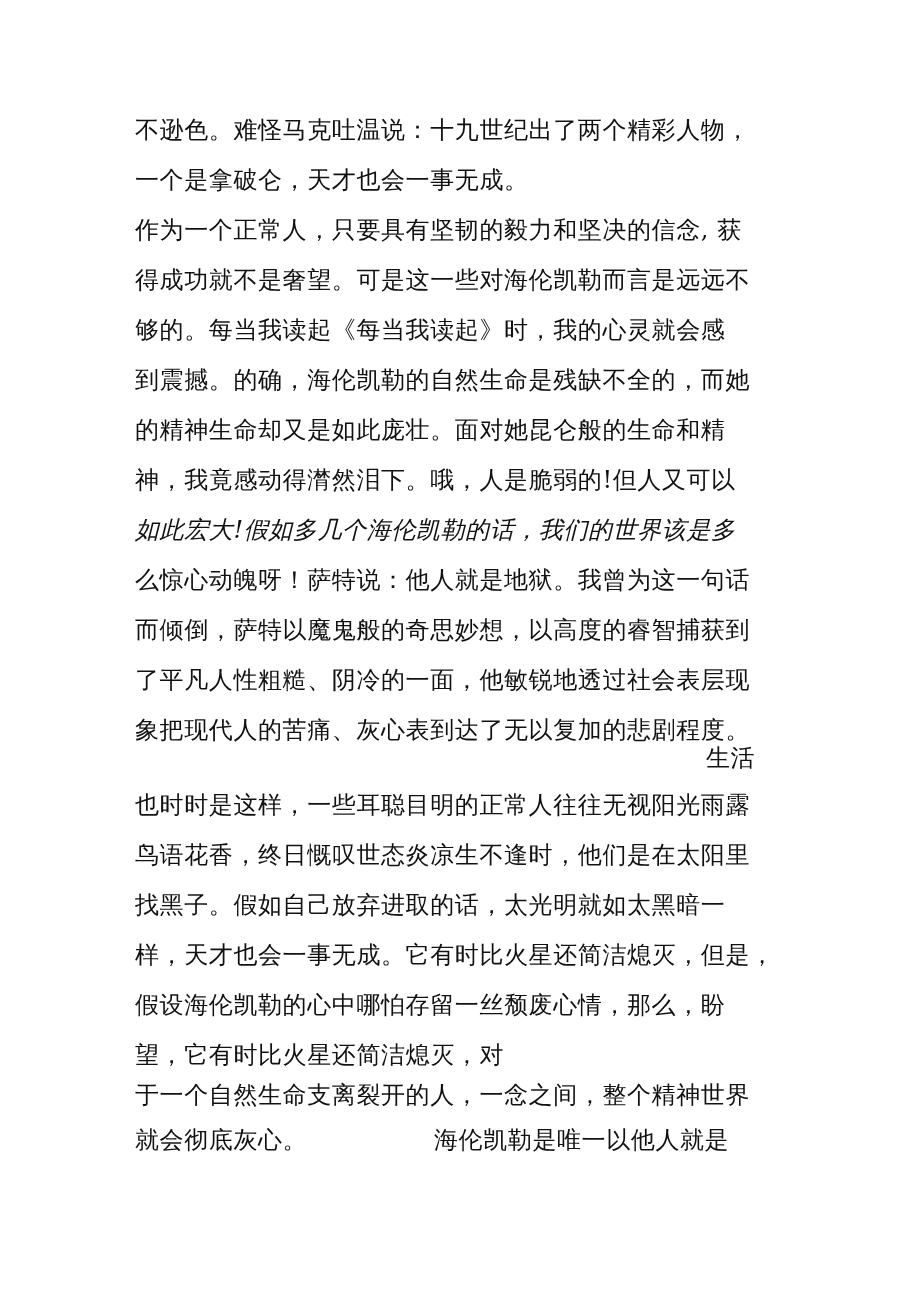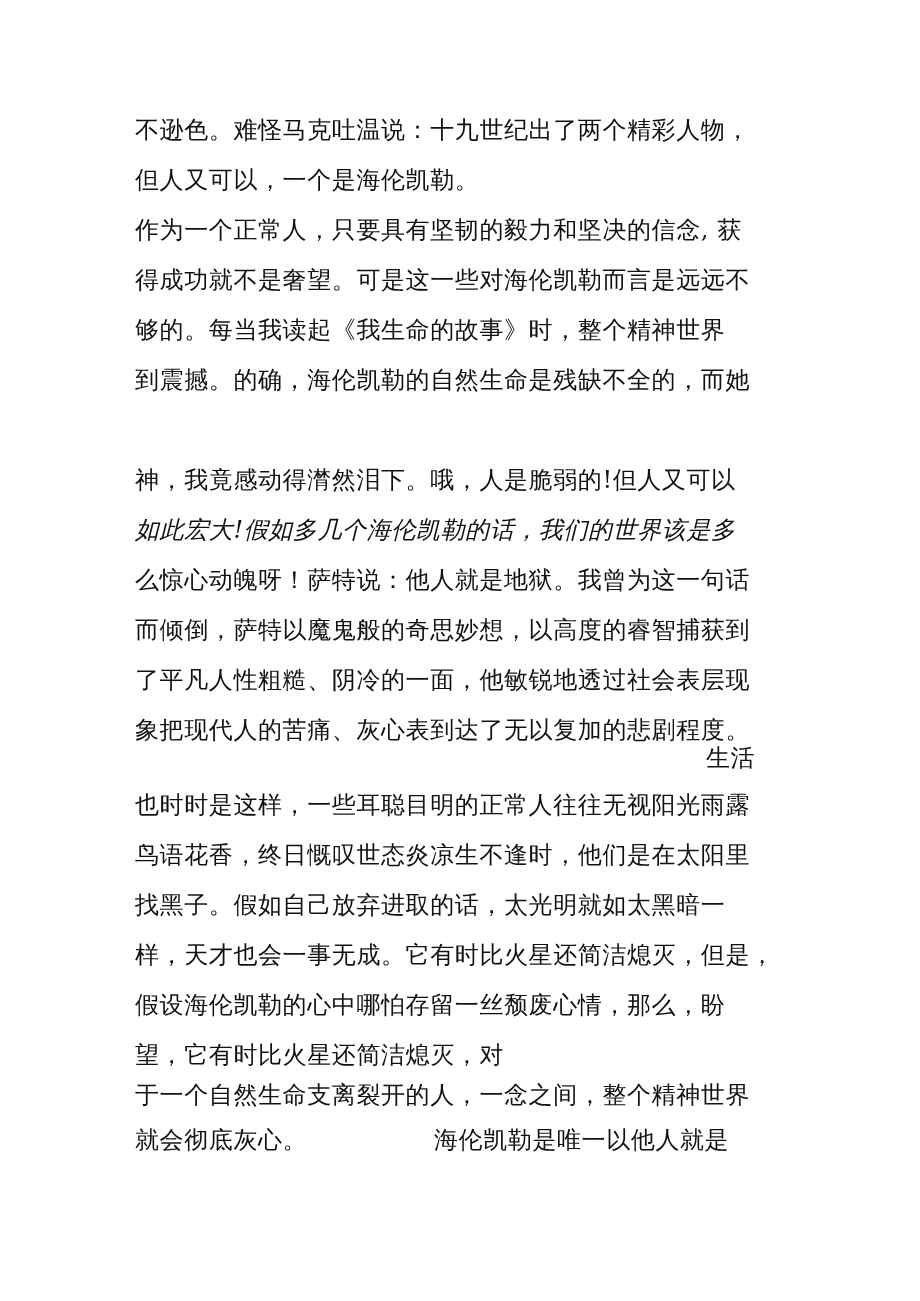--- a/index.html
+++ b/index.html
@@ -29,25 +29,26 @@
       line-height: 30px;
       white-space: nowrap;
       letter-spacing: 0.6px;
     }
   </style>
 </head>
 <body>
 
 <div class="page">
   <div class="line" style="top:115px;">不逊色。难怪马克吐温说：十九世纪出了两个精彩人物，</div>
-  <div class="line" style="top:165px;">但人又可以，一个是海伦凯勒。</div>
+  <div class="line" style="top:165px;">一个是拿破仑，天才也会一事无成。</div>
   <div class="line" style="top:215px;">作为一个正常人，只要具有坚韧的毅力和坚决的信念, 获</div>
   <div class="line" style="top:265px;">得成功就不是奢望。可是这一些对海伦凯勒而言是远远不</div>
-  <div class="line" style="top:315px;">够的。每当我读起《我生命的故事》时，整个精神世界</div>
+  <div class="line" style="top:315px;">够的。每当我读起《每当我读起》时，我的心灵就会感</div>
   <div class="line" style="top:365px;">到震撼。的确，海伦凯勒的自然生命是残缺不全的，而她</div>
+  <div class="line" style="top:415px;">的精神生命却又是如此庞壮。面对她昆仑般的生命和精</div>
   <div class="line" style="top:465px;">神，我竟感动得潸然泪下。哦，人是脆弱的!但人又可以</div>
   <div class="line" style="top:515px;font-style:italic;">如此宏大!假如多几个海伦凯勒的话，我们的世界该是多</div>
   <div class="line" style="top:565px;">么惊心动魄呀！萨特说：他人就是地狱。我曾为这一句话</div>
   <div class="line" style="top:615px;text-align:center;">而倾倒，萨特以魔鬼般的奇思妙想，以高度的睿智捕获到</div>
   <div class="line" style="top:665px;">了平凡人性粗糙、阴冷的一面，他敏锐地透过社会表层现</div>
   <div class="line" style="top:715px;">象把现代人的苦痛、灰心表到达了无以复加的悲剧程度。</div>
   <div class="line" style="top:743px; left:706px;">生活</div>
   <div class="line" style="top:790px;">也时时是这样，一些耳聪目明的正常人往往无视阳光雨露</div>
   <div class="line" style="top:840px;">鸟语花香，终日慨叹世态炎凉生不逢时，他们是在太阳里</div>
   <div class="line" style="top:890px;">找黑子。假如自己放弃进取的话，太光明就如太黑暗一</div>

